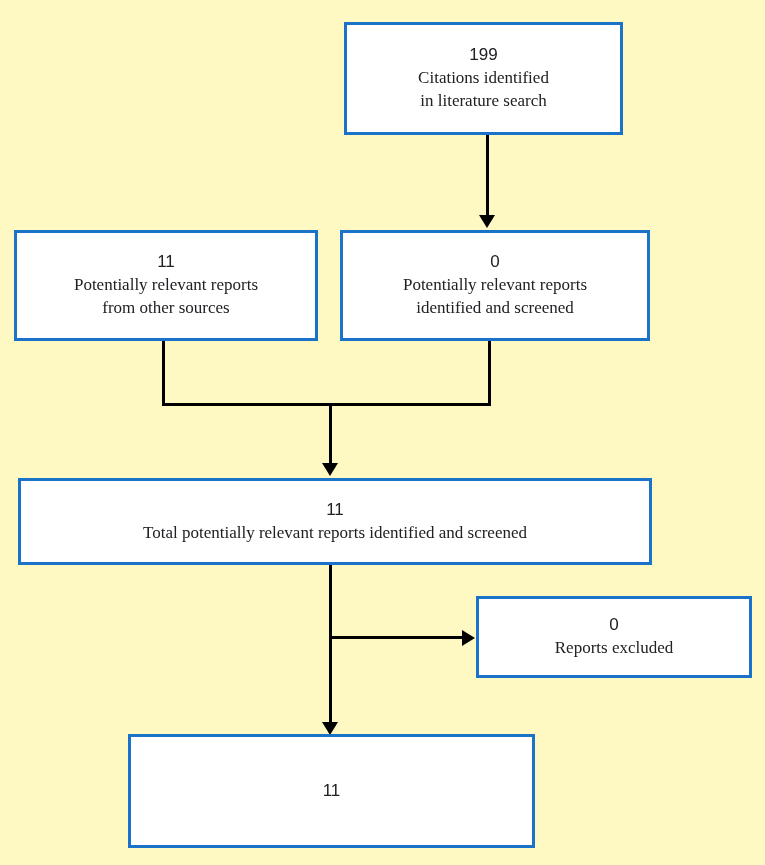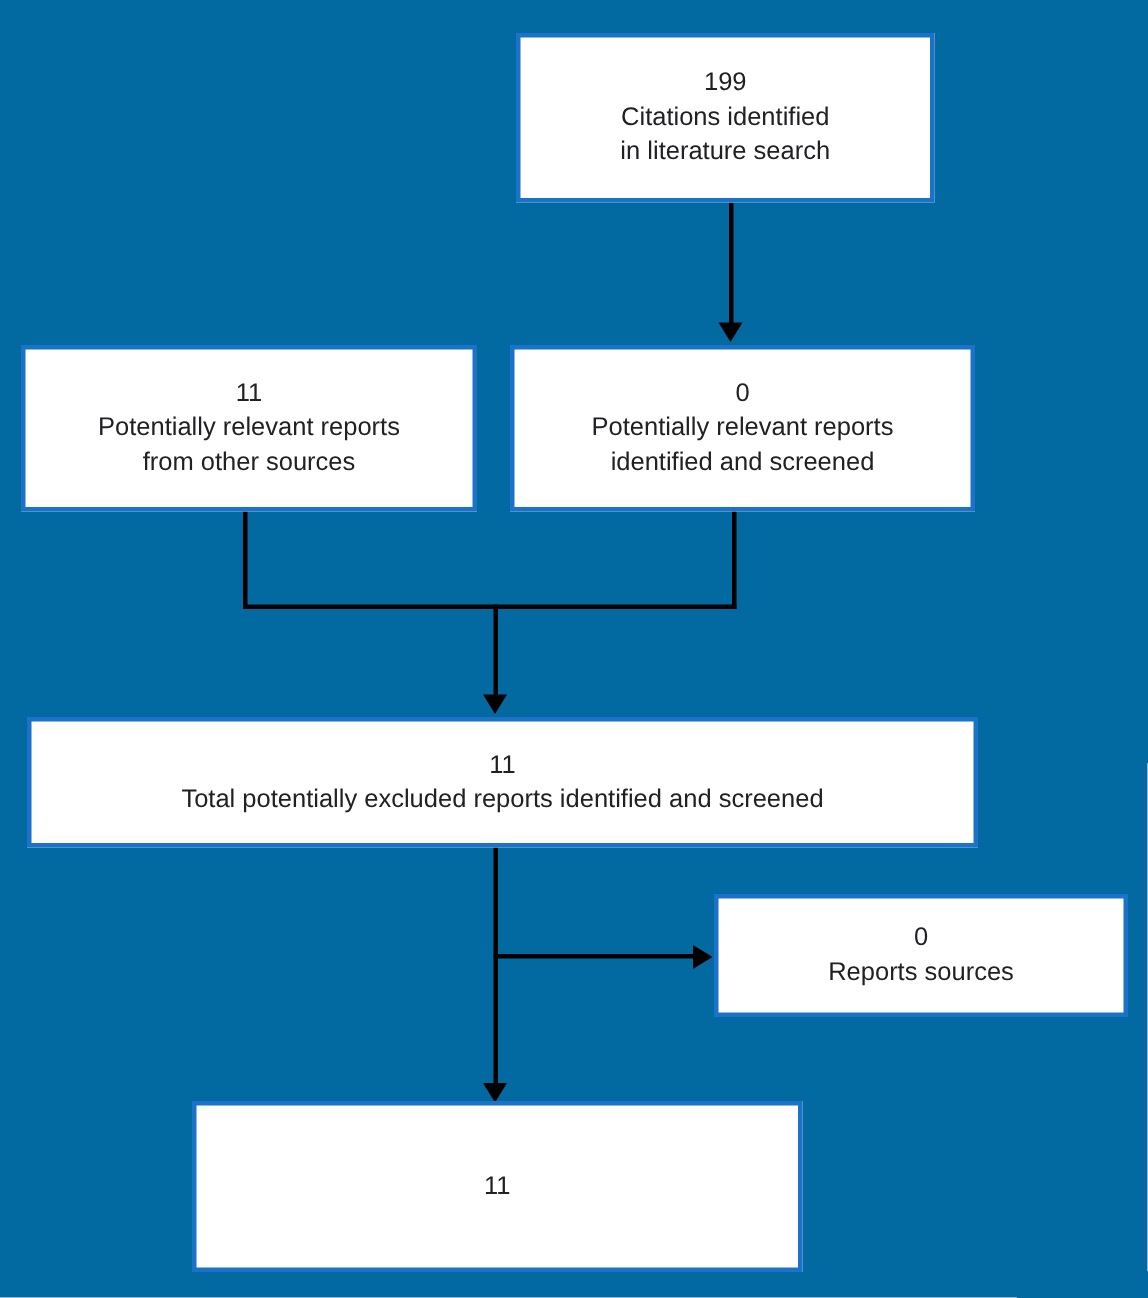--- a/index.html
+++ b/index.html
@@ -4,21 +4,21 @@
 <style>
   html, body {
     margin: 0;
     padding: 0;
     background: #ffffff;
   }
   #canvas {
     position: relative;
     width: 765px;
     height: 865px;
-    background: #0369a1;
+    background: #fef9c3;
     font-family: "Liberation Sans", sans-serif;
     overflow: hidden;
   }
   .node {
     position: absolute;
     box-sizing: border-box;
     border: 3px solid #1a73c8;
     background: #ffffff;
     display: flex;
     flex-direction: column;
@@ -29,20 +29,21 @@
     font-size: 17px;
     line-height: 1.35;
     z-index: 2;
   }
   .node .count {
     display: block;
   }
   .node .label {
     display: block;
     white-space: pre-line;
+    font-family: Liberation Serif, serif;
   }
   .edge {
     position: absolute;
     background: #000000;
     z-index: 1;
   }
   .edge-v { width: 3px; }
   .edge-h { height: 3px; }
   .arrow-down {
     position: absolute;
@@ -90,31 +91,31 @@
   </div>
 
   <div class="edge edge-v" style="left:162px; top:338px; height:68px;"></div>
   <div class="edge edge-v" style="left:488px; top:338px; height:68px;"></div>
   <div class="edge edge-h" style="left:162px; top:403px; width:329px;"></div>
   <div class="edge edge-v" style="left:329px; top:403px; height:62px;"></div>
   <div class="arrow-down" style="left:322px; top:463px;"></div>
 
   <div class="node" style="left:18px; top:478px; width:634px; height:87px;">
     <span class="count">11</span>
-    <span class="label">Total potentially excluded reports identified and screened</span>
+    <span class="label">Total potentially relevant reports identified and screened</span>
   </div>
 
   <div class="edge edge-v" style="left:329px; top:564px; height:163px;"></div>
   <div class="arrow-down" style="left:322px; top:722px;"></div>
 
   <div class="edge edge-h" style="left:329px; top:636px; width:135px;"></div>
   <div class="arrow-right" style="left:462px; top:630px;"></div>
 
   <div class="node" style="left:476px; top:596px; width:276px; height:82px;">
     <span class="count">0</span>
-    <span class="label">Reports sources</span>
+    <span class="label">Reports excluded</span>
   </div>
 
   <div class="node" style="left:128px; top:734px; width:407px; height:114px;">
     <span class="count">11</span>
   </div>
 
 </div>
 
 </body></html>

